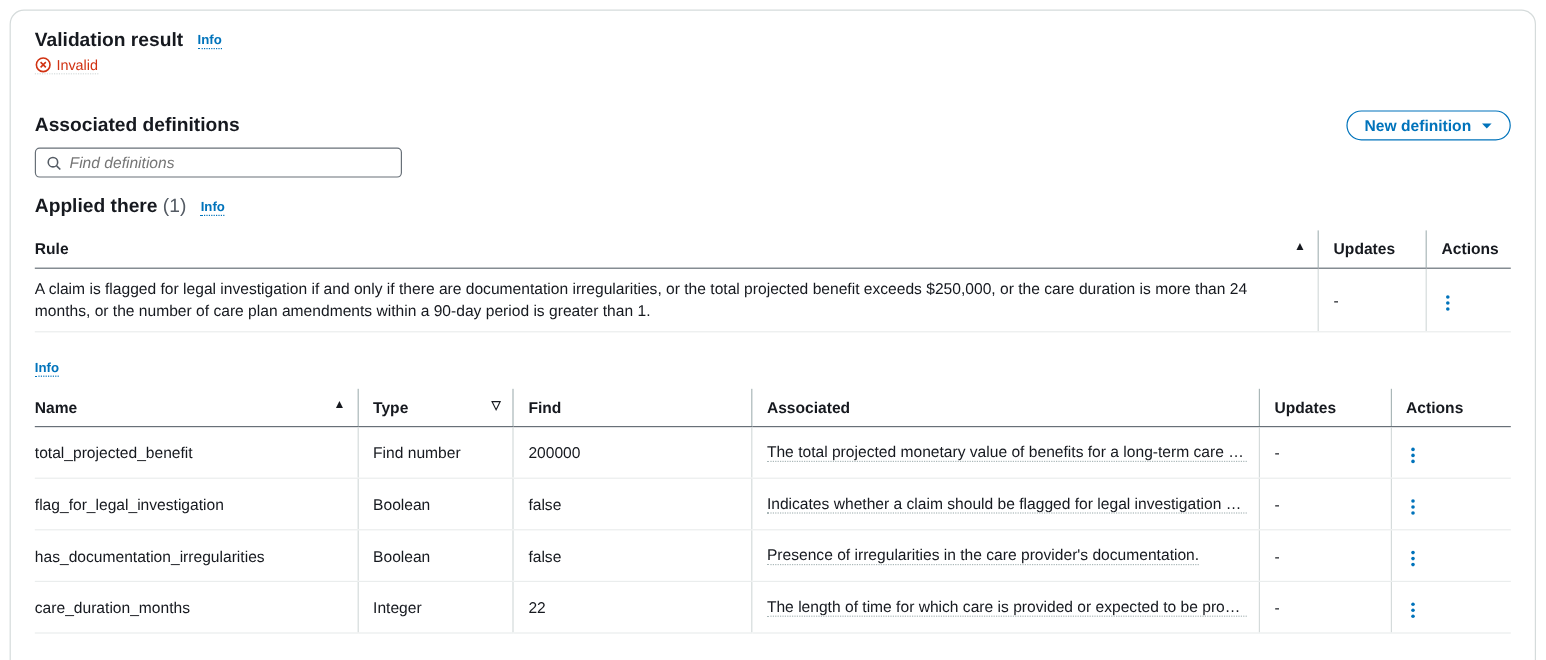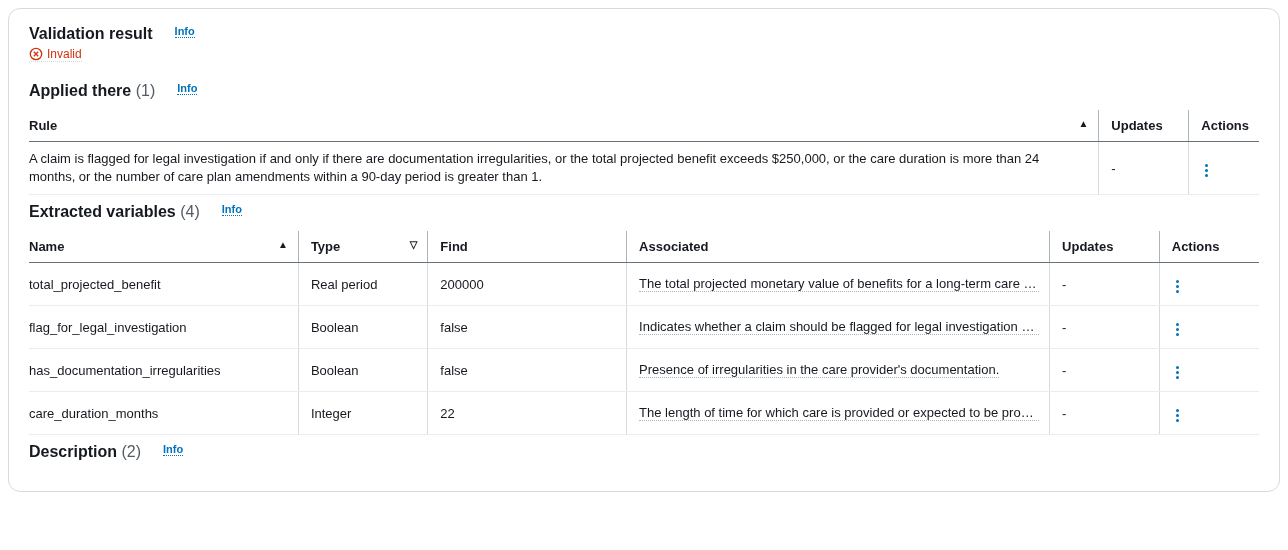--- a/index.html
+++ b/index.html
@@ -25,32 +25,32 @@
   .count { font-weight: 400; color: #545b64; }
   .info-link {
     color: #0073bb;
     font-size: 11px;
     font-weight: 700;
     cursor: pointer;
     border-bottom: 1px dotted #0073bb;
   }
   .header-row {
     display: flex;
-    align-items: flex-start;
-    gap: 16px;
+    align-items: center;
+    gap: 6px;
     margin-bottom: 4px;
   }
   .status-invalid {
     display: inline-flex;
     align-items: center;
     gap: 4px;
     color: #d13212;
     font-size: 12px;
     border-bottom: 1px dotted #d5dbdb;
-    margin-bottom: 20px;
+    margin-bottom: 30px;
   }
   .status-invalid svg { width: 14px; height: 14px; }
   .assoc-row {
     display: flex;
     justify-content: space-between;
     align-items: center;
     margin-bottom: 6px;
   }
   .new-def-btn {
     border: 1px solid #0073bb;
@@ -115,21 +115,21 @@
     display: inline-flex;
     flex-direction: column;
     gap: 2px;
     cursor: pointer;
     padding: 4px;
   }
   .kebab span {
     width: 3px; height: 3px; background: #0073bb; border-radius: 50%;
   }
   .rule-text { line-height: 1.4; }
-  .tbl-wrap { margin-bottom: 8px; }
+  .tbl-wrap { margin-bottom: 24px; }
   .ellipsis {
     white-space: nowrap;
     overflow: hidden;
     text-overflow: ellipsis;
     max-width: 400px;
     display: inline-block;
     vertical-align: bottom;
   }
 </style>
 </head>
@@ -144,20 +144,36 @@
   </div>
   <div class="status-invalid">
     <svg viewBox="0 0 16 16" fill="none">
       <circle cx="8" cy="8" r="6.5" stroke="#d13212" stroke-width="1.5"></circle>
       <path d="M5.5 5.5 L10.5 10.5 M10.5 5.5 L5.5 10.5" stroke="#d13212" stroke-width="1.5"></path>
     </svg>
     <span>Invalid</span>
   </div>
 
   
+  <div class="assoc-row">
+    <span class="section-title">Associated definitions</span>
+    <button class="new-def-btn">
+      <span>New definition</span>
+      <svg viewBox="0 0 10 10">
+          <path d="M1 3 L5 7 L9 3 Z" fill="#0073bb"></path>
+        </svg>
+    </button>
+  </div>
+  <div class="search-box">
+    <svg viewBox="0 0 16 16" fill="none">
+      <circle cx="7" cy="7" r="4.5" stroke="#545b64" stroke-width="1.5"></circle>
+      <path d="M10.5 10.5 L14 14" stroke="#545b64" stroke-width="1.5"></path>
+    </svg>
+    <input type="text" placeholder="Find definitions" style="">
+  </div>
 
   
   <div class="header-row section-hdr">
     <span class="section-title">
       <span>Applied there</span>
       <span class="count">(1)</span>
     </span>
     <span class="info-link">Info</span>
   </div>
   <div class="tbl-wrap">
@@ -183,24 +199,20 @@
                 <span></span>
               </div>
         </td>
       </tr>
     </tbody>
   </table>
   </div>
 
   
   <div class="header-row section-hdr">
-    <span class="section-title">
-      <span>Extracted variables</span>
-      <span class="count">(4)</span>
-    </span>
     <span class="info-link">Info</span>
   </div>
   <div class="tbl-wrap">
   <table>
     <colgroup>
       <col style="width:270px">
           <col style="width:130px">
           <col style="width:200px">
           <col>
           <col style="width:110px">
@@ -212,21 +224,21 @@
         <th class="col-sep"><span>Type</span><span class="sort-icon sort-right">▽</span></th>
         <th class="col-sep"><span>Find</span></th>
         <th class="col-sep"><span>Associated</span></th>
         <th class="col-sep"><span>Updates</span></th>
         <th class="col-sep"><span>Actions</span></th>
       </tr>
     </thead>
     <tbody id="extracted-body">
           <tr>
             <td>total_projected_benefit</td>
-            <td class="col-sep">Real period</td>
+            <td class="col-sep">Find number</td>
             <td class="col-sep">200000</td>
             <td class="col-sep"><span class="dotted ellipsis">The total projected monetary value of benefits for a long-term care claim.</span></td>
             <td class="col-sep">-</td>
             <td class="col-sep"><div class="kebab">
                 <span></span>
                 <span></span>
                 <span></span>
               </div></td>
           </tr>
           <tr>

